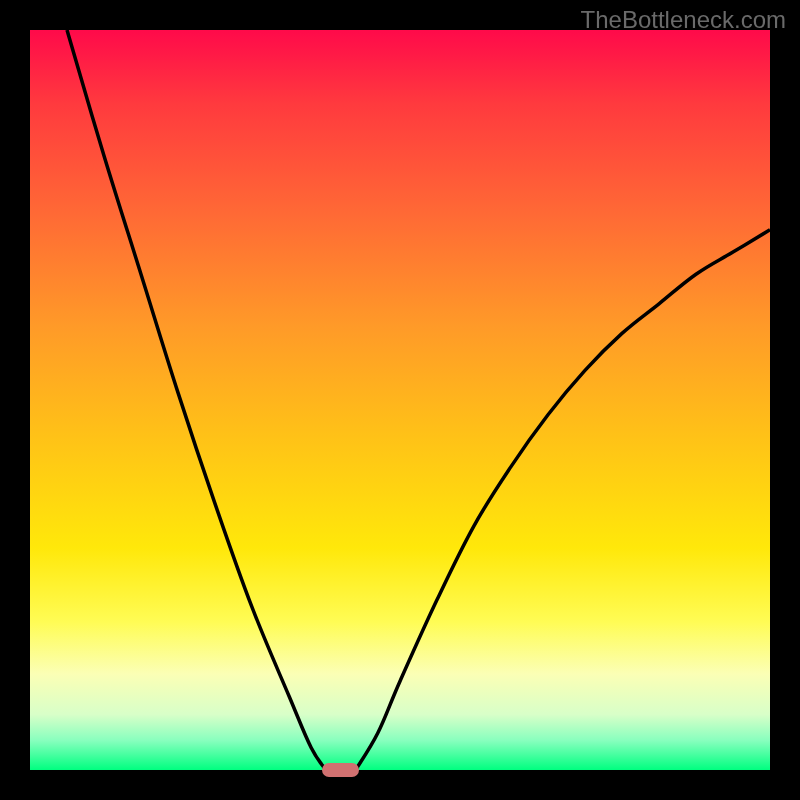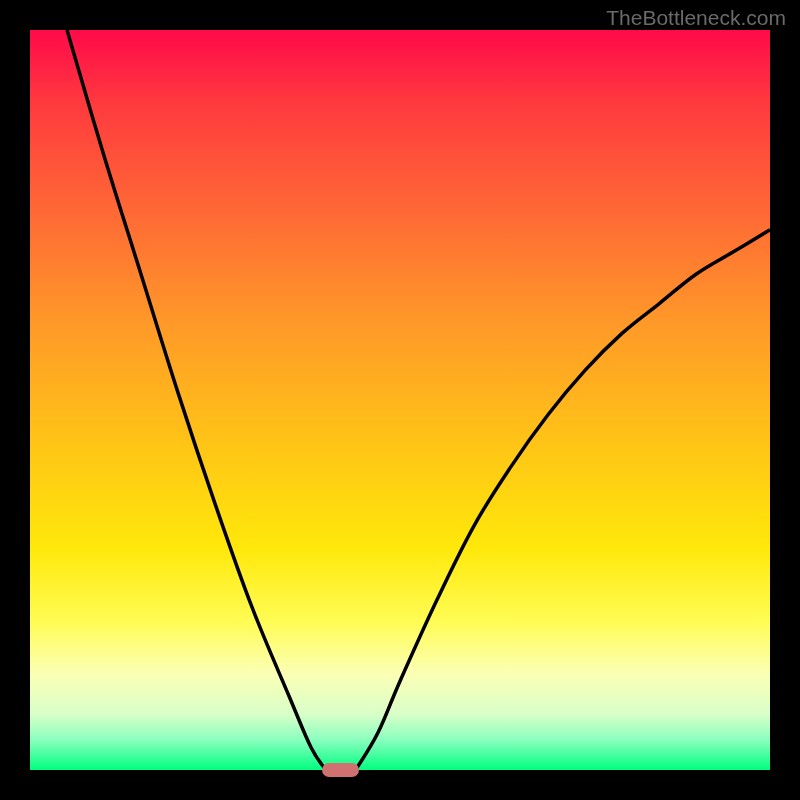--- a/index.html
+++ b/index.html
@@ -8,21 +8,21 @@
     height: 800px;
     background: #000;
     position: relative;
     font-family: Arial, sans-serif;
   }
   .watermark {
     position: absolute;
     top: 6px;
     right: 14px;
     color: #6a6a6a;
-    font-size: 21px;
+    font-size: 24px;
     font-weight: 500;
     z-index: 10;
   }
   .plot-area {
     position: absolute;
     left: 30px;
     top: 30px;
     width: 740px;
     height: 740px;
     background: linear-gradient(to bottom,

